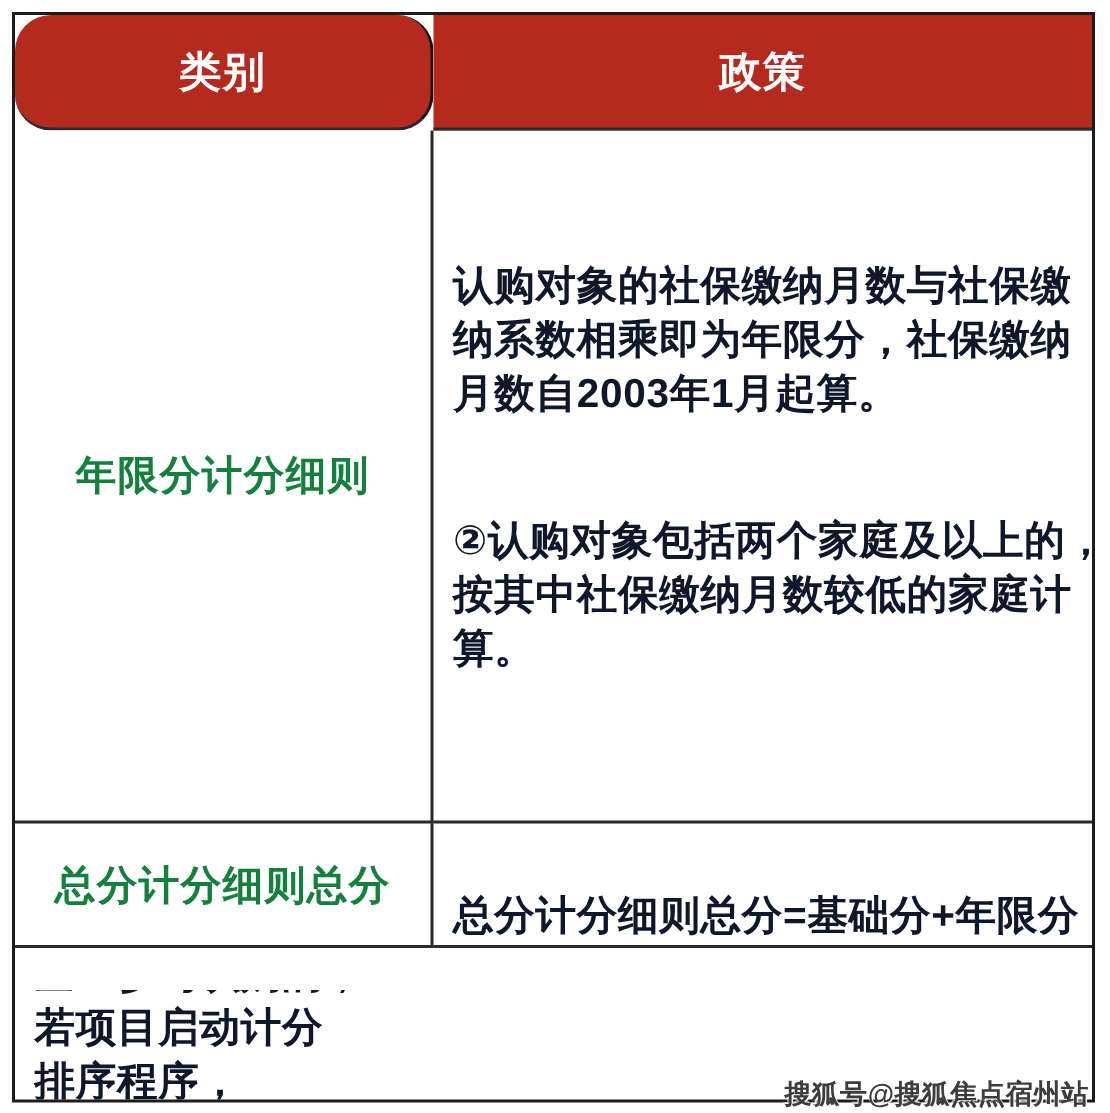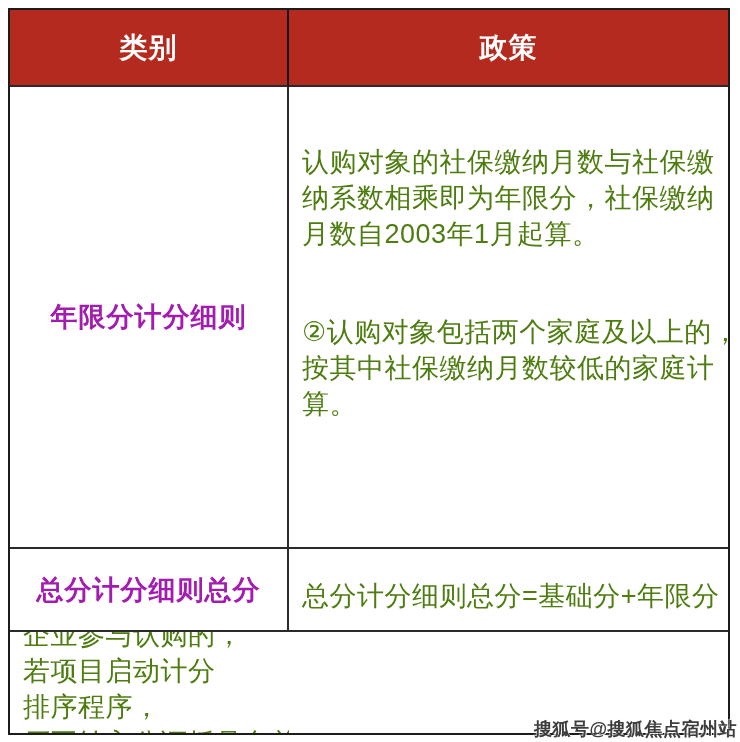--- a/index.html
+++ b/index.html
@@ -39,52 +39,53 @@
   .th {
     background: var(--header-bg, #B42A1E);
     color: var(--header-fg, #ffffff);
     font-size: 28px;
     font-weight: bold;
     display: flex;
     align-items: center;
     justify-content: center;
     letter-spacing: 1px;
   }
-  .th.col1 { border-right-color: #141414; }
+  .th.col1 { border-right-color: #141414; border-radius: 24px; }
   .cat {
     display: flex;
     align-items: center;
     justify-content: center;
     font-size: 27px;
     font-weight: bold;
-    color: #a21caf;
+    color: #15803d;
     letter-spacing: 1px;
   }
   .pol {
     font-size: 27px;
-    font-weight: normal;
-    color: #4d7c0f;
+    font-weight: bold;
+    color: #0f172a;
     line-height: 36px;
     padding: 21px 4px 0 13px;
     white-space: pre-line;
     word-break: keep-all;
     letter-spacing: 0.5px;
+    margin-top: 28px;
   }
   .pol p { margin: 0 0 26px 0; }
   .pol p:last-child { margin-bottom: 0; }
   .pol.middle {
     display: flex;
     align-items: center;
     padding-top: 12px;
     padding-bottom: 0;
   }
   .pol.middle p { margin: 0; }
   .watermark {
     position: absolute;
-    right: 3px;
+    right: 14px;
     bottom: 1px;
     font-size: 18px;
     font-weight: bold;
     color: #3d3d3d;
     letter-spacing: 0.5px;
     text-shadow: 1px 1px 0 rgba(255,255,255,0.9), -1px -1px 0 rgba(255,255,255,0.6);
     white-space: nowrap;
   }
 </style>
 </head>

